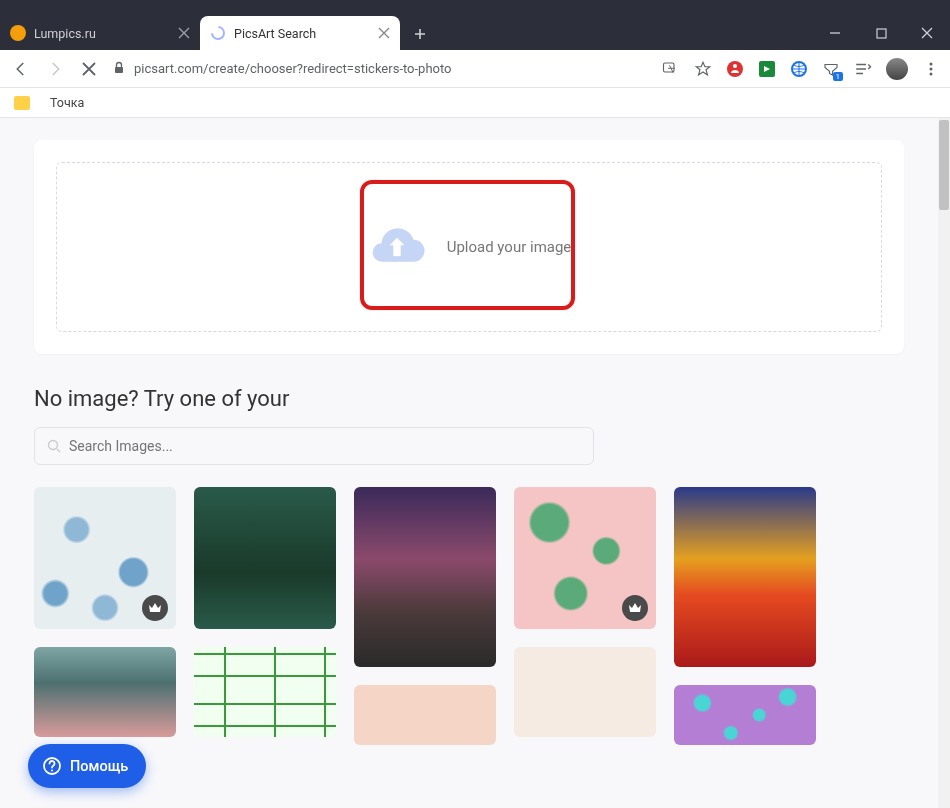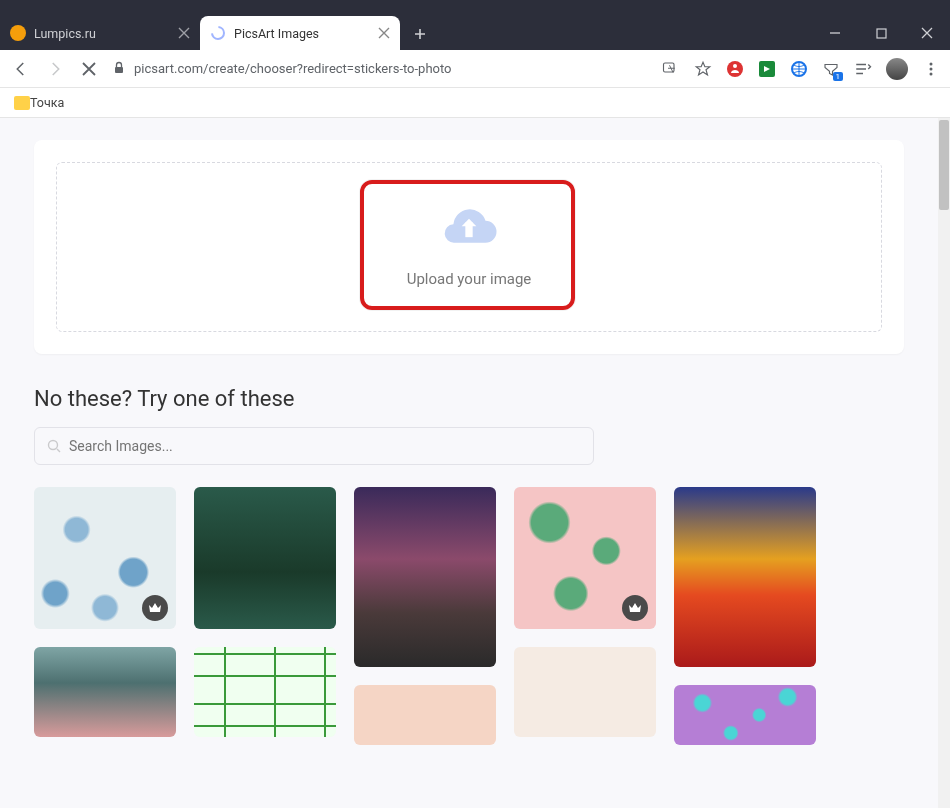--- a/index.html
+++ b/index.html
@@ -16,29 +16,29 @@
 .wincontrols div { width: 46px; height: 34px; display: flex; align-items: center; justify-content: center; color: #cfd0d4; }
 
 .addressbar { height: 38px; background: #fff; display: flex; align-items: center; padding: 0 10px; gap: 12px; border-bottom: 1px solid #e5e5e5; }
 .navbtn { width: 22px; height: 22px; display: flex; align-items: center; justify-content: center; color: #5f6368; }
 .navbtn.disabled { opacity: .35; }
 .url { flex: 1; font-size: 13px; color: #5f6368; display: flex; gap: 8px; }
 .url .lock { width: 14px; height: 14px; }
 .tbicons { display: flex; gap: 14px; align-items: center; }
 .tbicons > div { width: 18px; height: 18px; display: flex; align-items: center; justify-content: center; }
 
-.bookmarks { height: 30px; background: #fff; border-bottom: 1px solid #e5e5e5; display: flex; align-items: center; padding: 0 14px; gap: 0; font-size: 12.5px; color: #444; }
+.bookmarks { height: 30px; background: #fff; border-bottom: 1px solid #e5e5e5; display: flex; align-items: center; padding: 0 14px; gap: 20px; font-size: 12.5px; color: #444; }
 .folder-icon { width: 16px; height: 14px; background: #ffd148; border-radius: 2px; }
 
 .content { position: absolute; top: 118px; left: 0; right: 12px; bottom: 0; background: #f8f8fb; overflow: hidden; }
 .scrollbar-track { position: absolute; right: 0; top: 118px; width: 12px; bottom: 0; background: #f1f1f1; }
 .scrollbar-thumb { position: absolute; right: 1px; width: 10px; top: 2px; height: 90px; background: #c1c1c1; border-radius: 2px; }
 
 .upload-card { margin: 22px 34px 0; background: #fff; border-radius: 8px; padding: 22px; box-shadow: 0 1px 2px rgba(0,0,0,.04); }
-.upload-zone { border: 1.5px dashed #d8d9e0; border-radius: 6px; height: 170px; display: flex; flex-direction: column; align-items: center; justify-content: center; gap: 20px; }
+.upload-zone { border: 1.5px dashed #d8d9e0; border-radius: 6px; height: 170px; display: flex; flex-direction: row; align-items: center; justify-content: center; gap: 20px; }
 .cloud-icon { width: 60px; height: 44px; }
 .upload-text { color: #777; font-size: 15px; }
 .highlight-box { position: absolute; border: 4px solid #d81c1c; border-radius: 12px; pointer-events: none; box-shadow: 0 0 0 1px rgba(0,0,0,.05); }
 
 .section { margin: 32px 34px 0; }
 .heading { font-size: 22px; color: #333; font-weight: 400; margin-bottom: 16px; }
 .search-box { width: 560px; height: 38px; border: 1px solid #e2e2e8; border-radius: 6px; display: flex; align-items: center; padding: 0 12px; gap: 8px; }
 .search-box input { border: none; outline: none; font-size: 14px; color: #6d28d9; flex: 1; background: transparent; }
 .search-icon { width: 14px; height: 14px; opacity: .4; }
 
@@ -73,21 +73,21 @@
     <span class="close"><svg viewBox="0 0 12 12">
           <path d="M1 1l10 10M11 1L1 11" stroke="#cfd0d4" stroke-width="1.4"></path>
         </svg></span>
   </div>
   <div class="tab active">
     <span class="favicon">
       <svg viewBox="0 0 16 16">
           <circle cx="8" cy="8" r="6" fill="none" stroke="#a0b5ff" stroke-width="2" stroke-dasharray="18 10"></circle>
         </svg>
     </span>
-    <span>PicsArt Images</span>
+    <span>PicsArt Search</span>
     <span class="close"><svg viewBox="0 0 12 12">
           <path d="M1 1l10 10M11 1L1 11" stroke="#555" stroke-width="1.4"></path>
         </svg></span>
   </div>
   <div class="newtab">
     <svg width="12" height="12" viewBox="0 0 12 12">
         <path d="M6 1v10M1 6h10" stroke="#cfd0d4" stroke-width="1.6"></path>
       </svg>
   </div>
   <div class="wincontrols">
@@ -196,21 +196,21 @@
       <svg class="cloud-icon" viewBox="0 0 64 48">
         <path d="M50 40a12 12 0 000-24 18 18 0 00-35 4 10 10 0 001 20z" fill="#c5d5f5"></path>
         <rect x="28" y="18" width="8" height="16" fill="#fff"></rect>
         <path d="M32 14l-8 8h16z" fill="#fff"></path>
       </svg>
       <div class="upload-text">Upload your image</div>
     </div>
   </div>
 
   <div class="section">
-    <div class="heading">No these? Try one of these</div>
+    <div class="heading">No image? Try one of your</div>
     <div class="search-box">
       <svg class="search-icon" viewBox="0 0 14 14">
           <circle cx="6" cy="6" r="4.5" fill="none" stroke="#888" stroke-width="1.4"></circle>
           <path d="M10 10l3 3" stroke="#888" stroke-width="1.4"></path>
         </svg>
       <input placeholder="Search Images..." style="">
     </div>
   </div>
 
   <div class="gallery">
@@ -241,19 +241,27 @@
           </div>
       </div>
       <div class="thumb t8" style="width:142px;height:90px"></div>
     </div>
     <div class="col">
       <div class="thumb t9" style="width:142px;height:180px"></div>
       <div class="thumb t10" style="width:142px;height:60px"></div>
     </div>
   </div>
 
+  <div class="help-btn">
+    <svg viewBox="0 0 20 20">
+        <circle cx="10" cy="10" r="8" fill="none" stroke="#fff" stroke-width="1.8"></circle>
+        <path d="M7.5 7.5a2.5 2.5 0 114 2c-.8.6-1.5 1-1.5 2" fill="none" stroke="#fff" stroke-width="1.8" stroke-linecap="round"></path>
+        <circle cx="10" cy="14.5" r="1" fill="#fff"></circle>
+      </svg>
+    <span>Помощь</span>
+  </div>
 </div>
 
 <div class="highlight-box" style="left:360px;top:180px;width:215px;height:130px"></div>
 
 <div class="scrollbar-track">
   <div class="scrollbar-thumb"></div>
 </div>
 
 </body></html>

